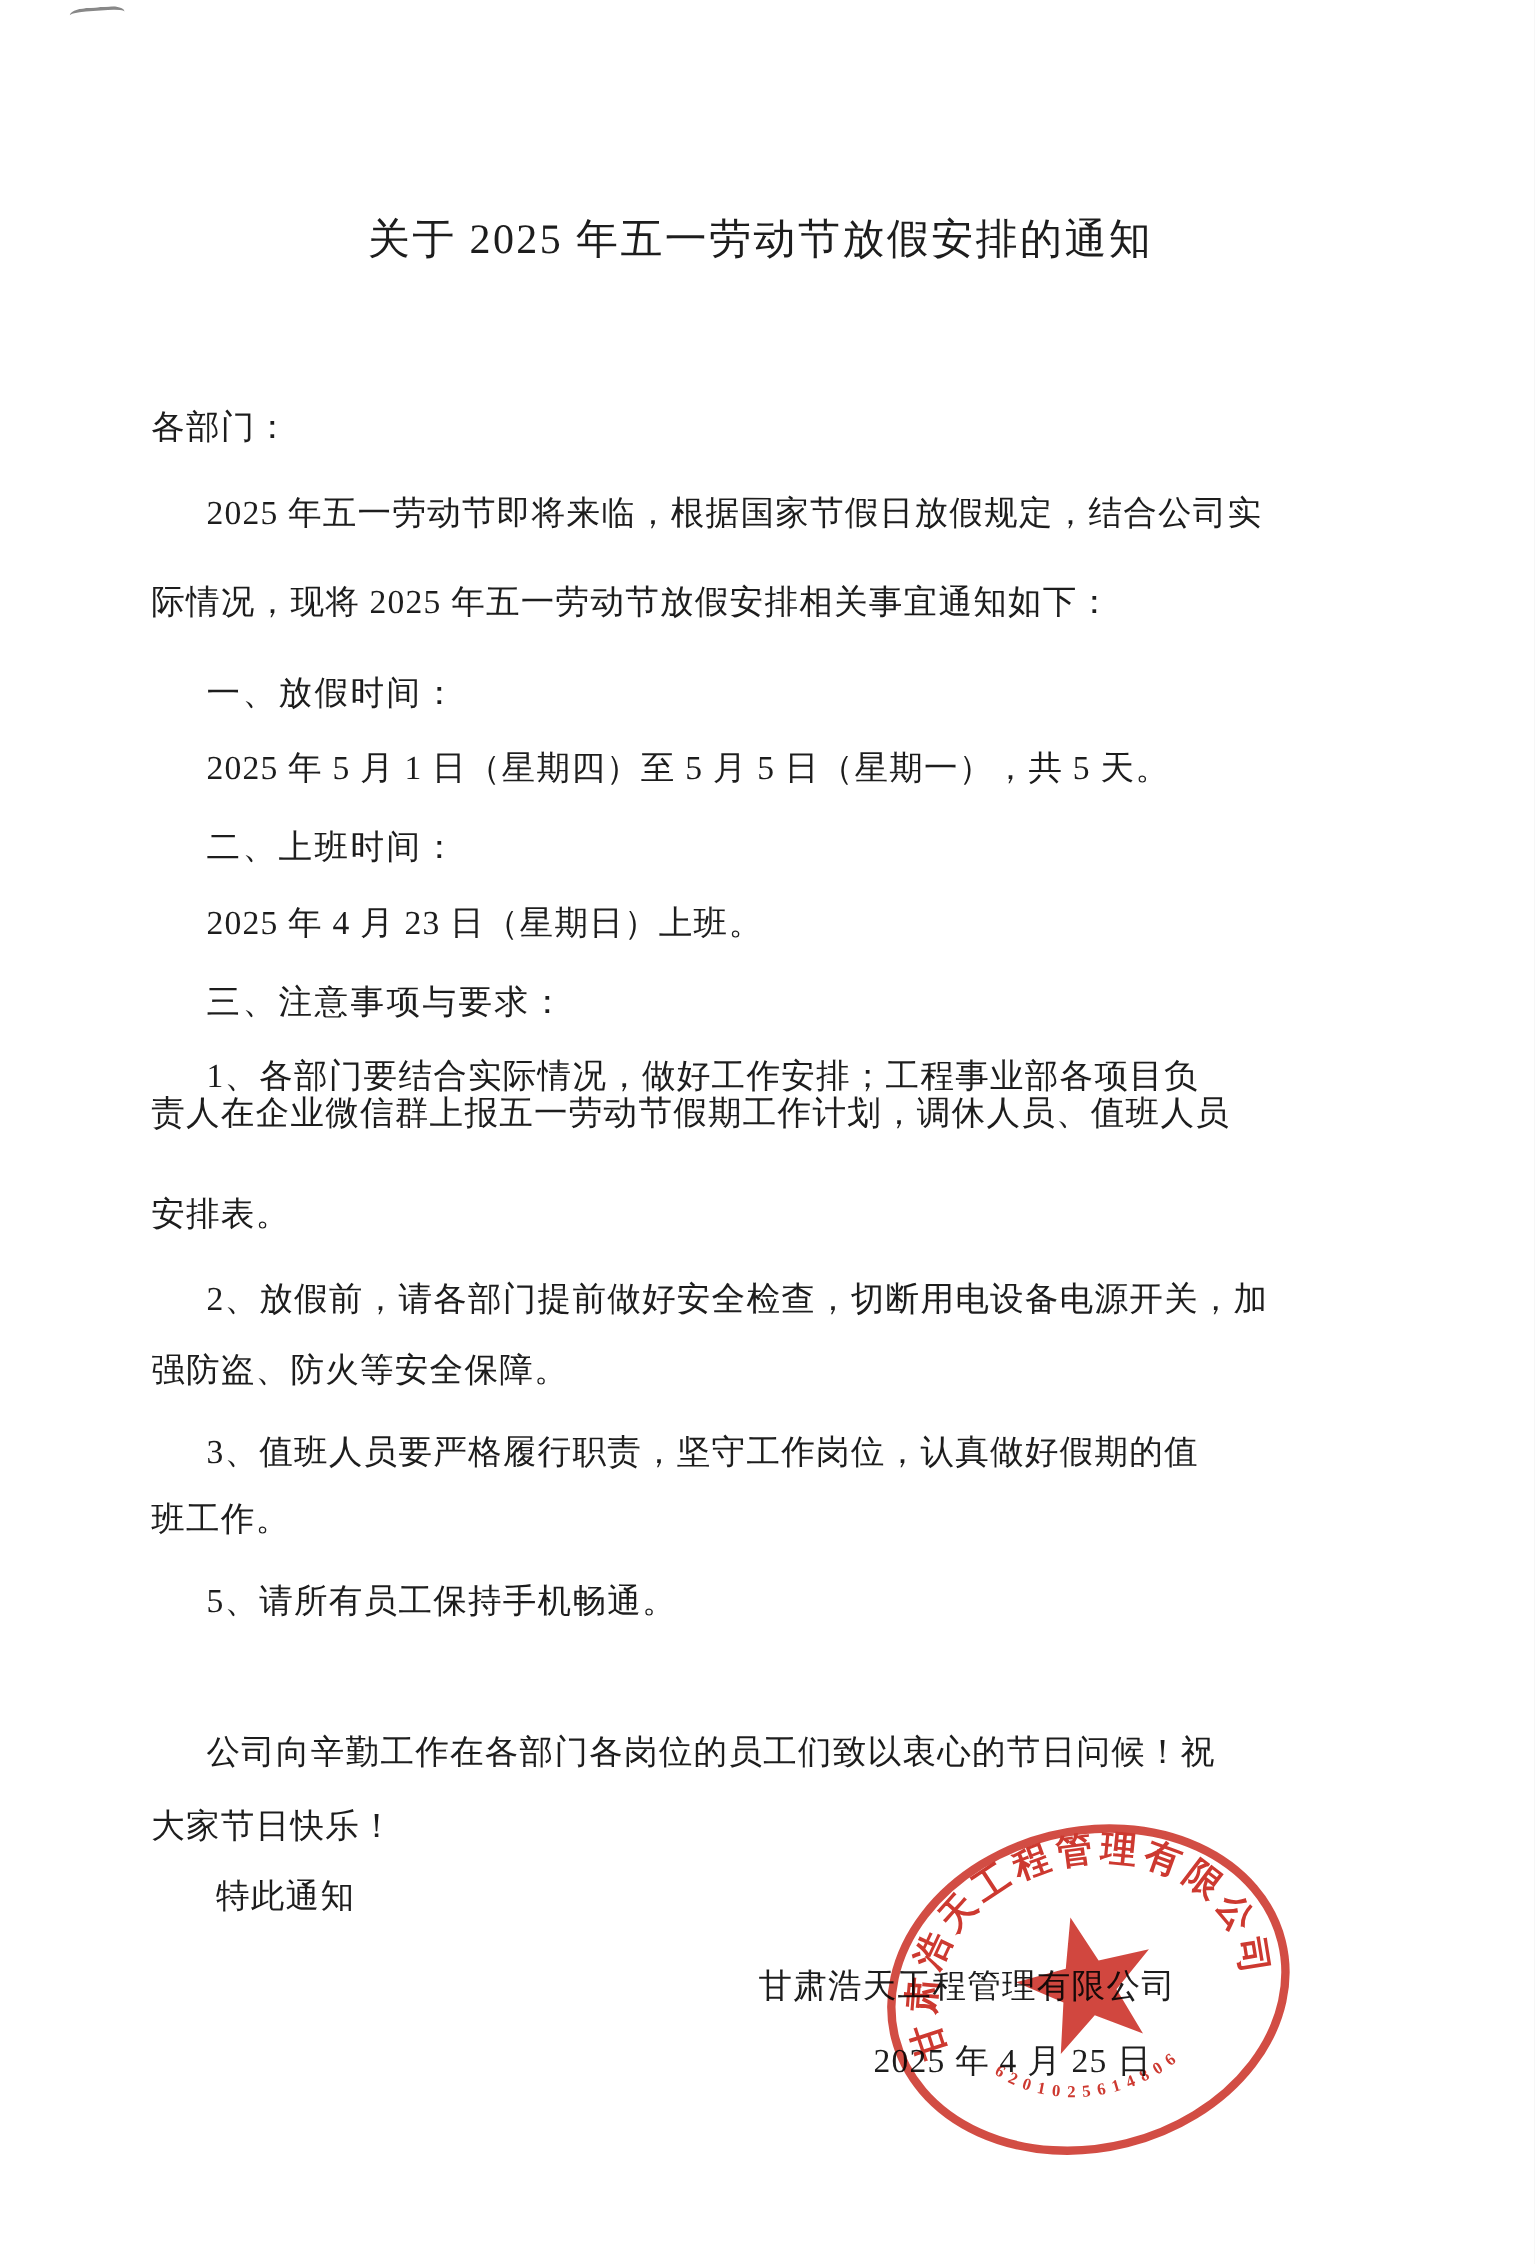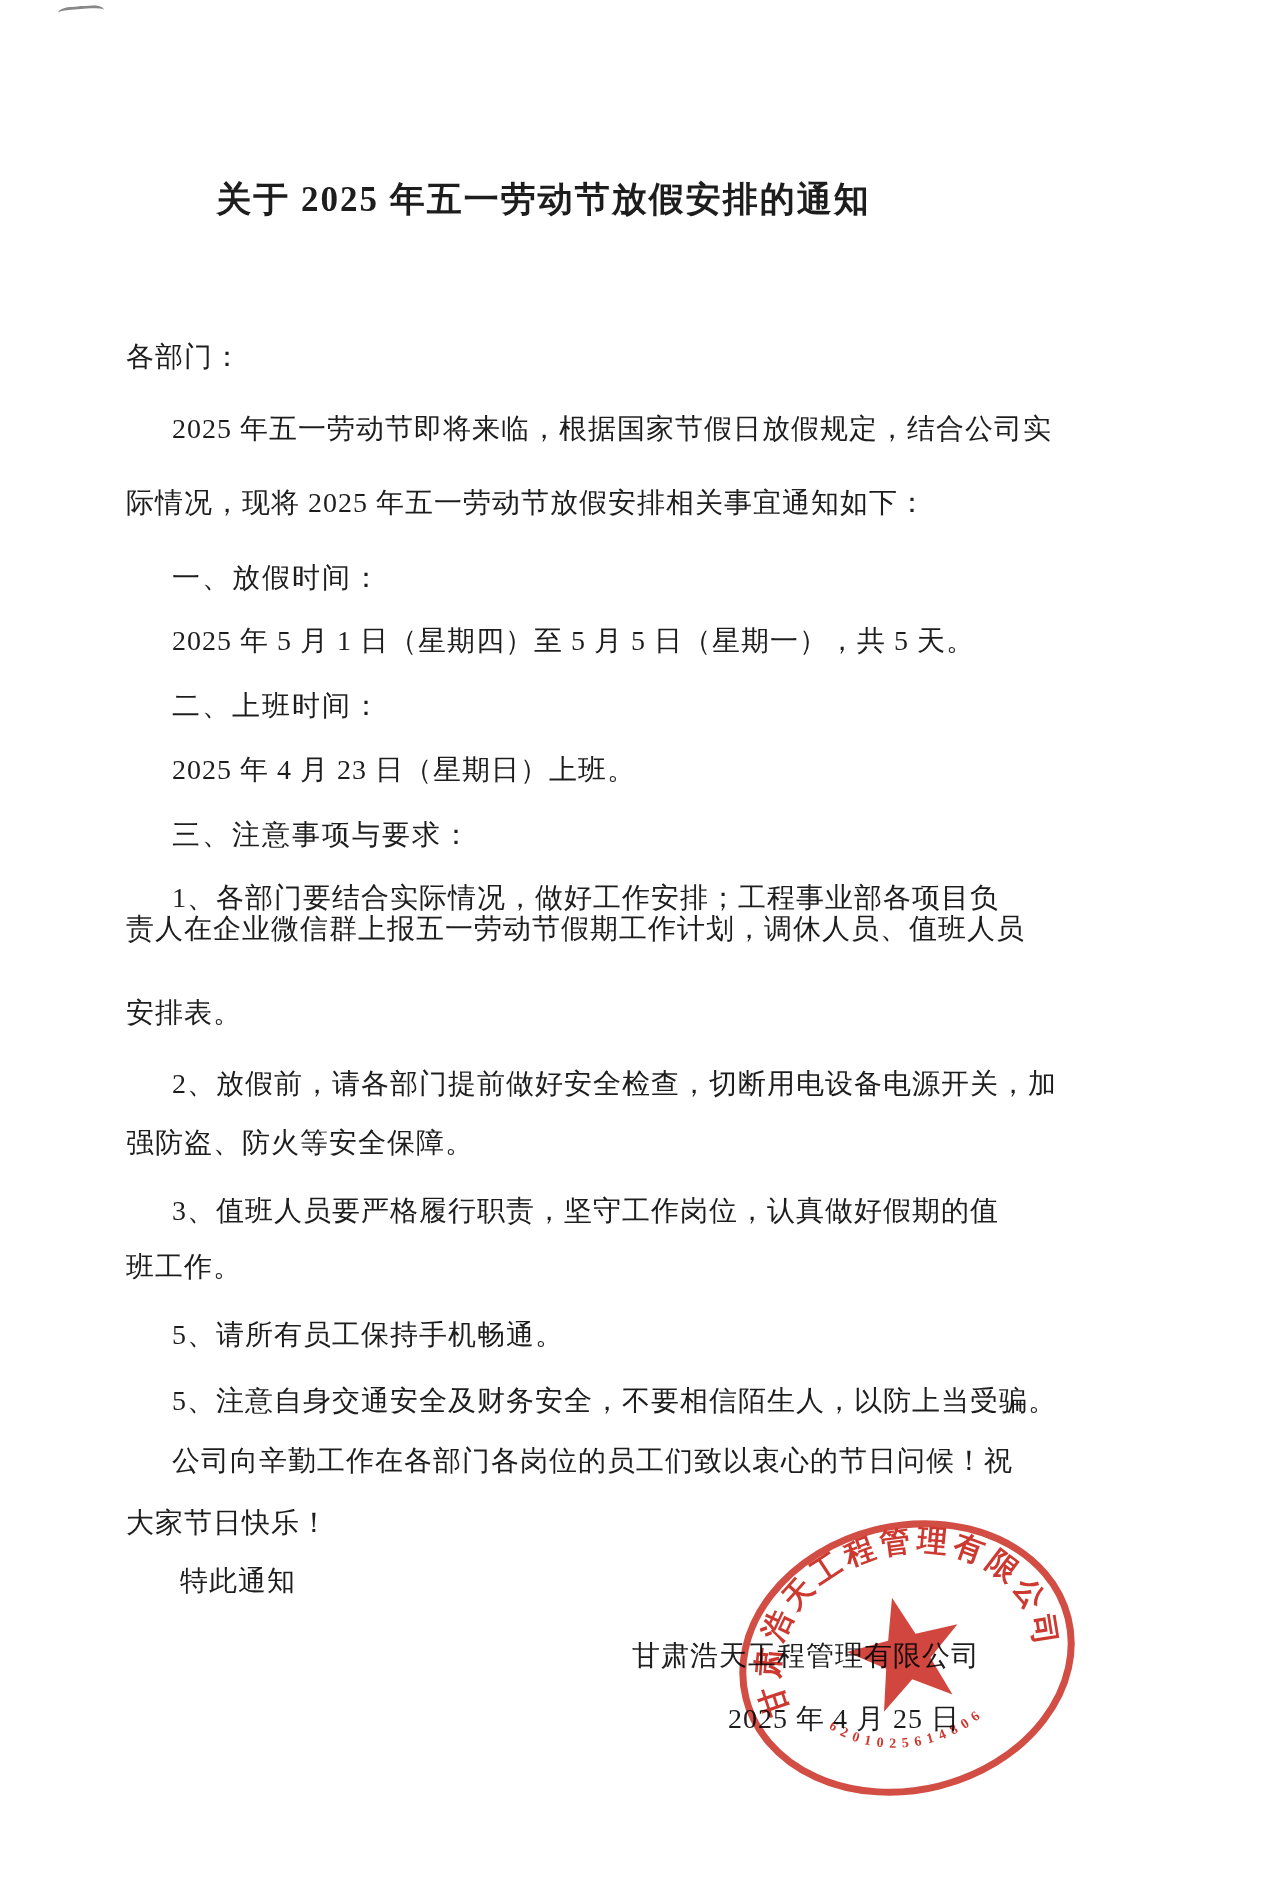--- a/index.html
+++ b/index.html
@@ -7,22 +7,22 @@
     position:relative;
     width:1279px;height:1887px;
     background:#ffffff;
     overflow:hidden;
     font-family:"Liberation Serif","DejaVu Serif",serif;
     color:#1d1d1d;
   }
   .title{
     position:absolute;
     left:126px;top:176px;width:835px;
-    text-align:center;
-    font-size:35px;font-weight:700;
+    text-align:right;
+    font-size:35px;font-weight:400;
     letter-spacing:2px;
     white-space:nowrap;
   }
   .ln{
     position:absolute;
     font-size:28px;
     line-height:40px;
     letter-spacing:1px;
     white-space:nowrap;
   }
@@ -73,21 +73,20 @@
   <div class="ln" style="left:126px;top:993px">安排表。</div>
 
   <div class="ln" style="left:172px;top:1064px">2、放假前，请各部门提前做好安全检查，切断用电设备电源开关，加</div>
   <div class="ln" style="left:126px;top:1123px">强防盗、防火等安全保障。</div>
 
   <div class="ln" style="left:172px;top:1191px">3、值班人员要严格履行职责，坚守工作岗位，认真做好假期的值</div>
   <div class="ln" style="left:126px;top:1247px">班工作。</div>
 
   <div class="ln" style="left:172px;top:1315px">5、请所有员工保持手机畅通。</div>
 
-  <div class="ln" style="left:172px;top:1381px">5、注意自身交通安全及财务安全，不要相信陌生人，以防上当受骗。</div>
 
   <div class="ln" style="left:172px;top:1441px">公司向辛勤工作在各部门各岗位的员工们致以衷心的节日问候！祝</div>
   <div class="ln" style="left:126px;top:1503px">大家节日快乐！</div>
 
   <div class="ln" style="left:180px;top:1561px">特此通知</div>
 
   <div class="ln" style="left:632px;top:1636px">甘肃浩天工程管理有限公司</div>
   <div class="ln" style="left:728px;top:1699px">2025 年 4 月 25 日</div>
 
   <svg class="seal" width="360" height="300" viewBox="0 0 360 300">

